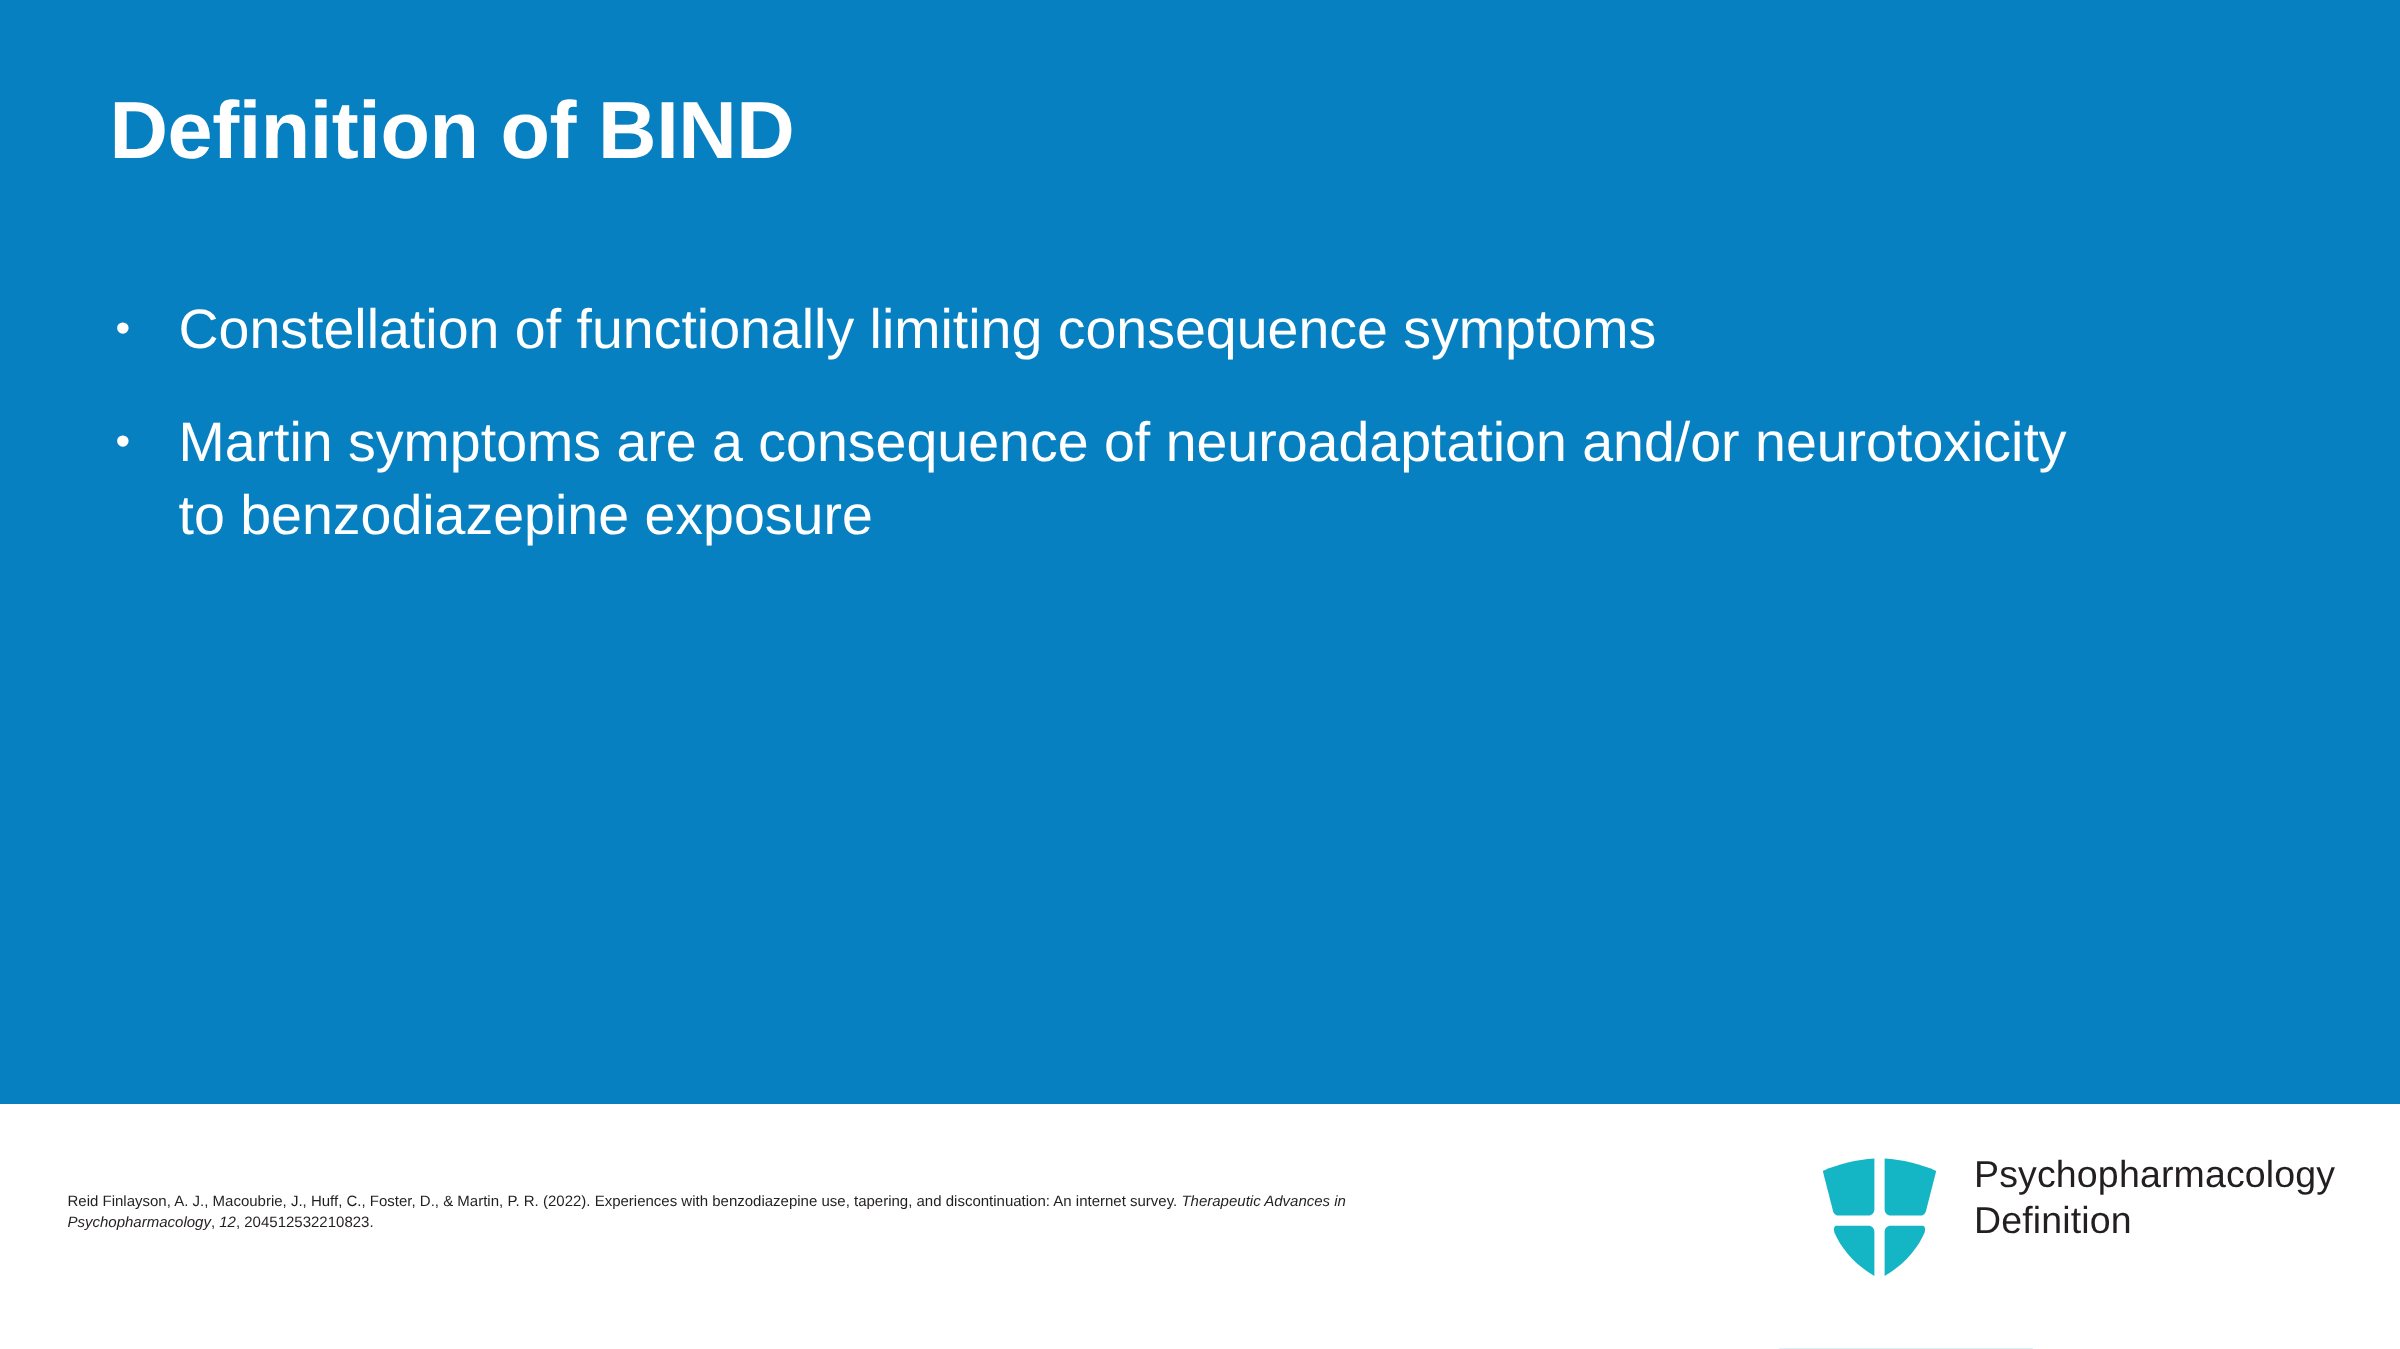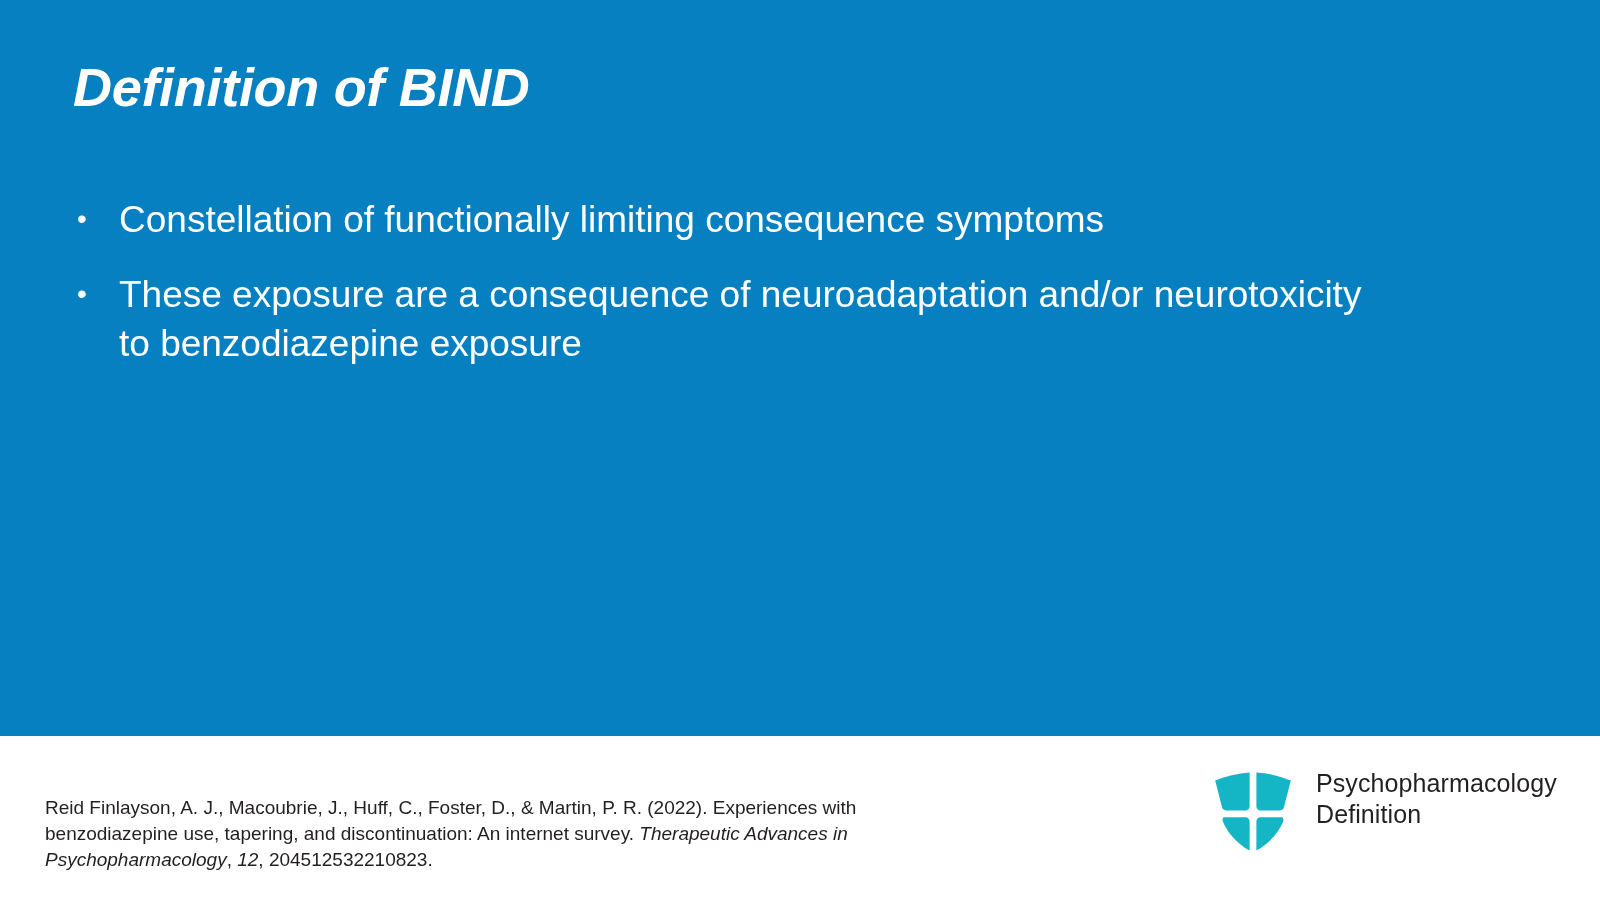--- a/index.html
+++ b/index.html
@@ -30,21 +30,20 @@
   .slide-title {
     position: absolute;
     left: 73px;
     top: 58px;
     color: #ffffff;
     font-size: 54px;
     font-weight: bold;
     letter-spacing: -0.3px;
     line-height: 1.1;
     white-space: nowrap;
-    font-style: italic;
   }
   .bullet-list {
     position: absolute;
     left: 73px;
     top: 195px;
     width: 1400px;
   }
   .bullet-item {
     display: flex;
     align-items: flex-start;
@@ -73,21 +72,21 @@
     width: 1600px;
     height: 163px;
     background: #ffffff;
   }
   .citation {
     position: absolute;
     left: 45px;
     top: 59px;
     width: 880px;
     color: #231f20;
-    font-size: 19px;
+    font-size: 10px;
     line-height: 1.38;
   }
   .citation .italic {
     font-style: italic;
   }
   .logo {
     position: absolute;
     left: 1212px;
     top: 32px;
     display: flex;
@@ -121,21 +120,21 @@
 
     <div class="bullet-list">
 
       <div class="bullet-item">
         <span class="bullet-marker">•</span>
         <span class="bullet-text">Constellation of functionally limiting consequence symptoms</span>
       </div>
 
       <div class="bullet-item">
         <span class="bullet-marker">•</span>
-        <span class="bullet-text">These exposure are a consequence of neuroadaptation and/or neurotoxicity to benzodiazepine exposure</span>
+        <span class="bullet-text">Martin symptoms are a consequence of neuroadaptation and/or neurotoxicity to benzodiazepine exposure</span>
       </div>
 
     </div>
   </div>
 
   <div class="footer">
 
     <div class="citation">
       <span>Reid Finlayson, A. J., Macoubrie, J., Huff, C., Foster, D., &amp; Martin, P. R. (2022). Experiences with benzodiazepine use, tapering, and discontinuation: An internet survey. </span><span class="italic">Therapeutic Advances in Psychopharmacology</span><span>, </span><span class="italic">12</span><span>, 204512532210823.</span>
     </div>

